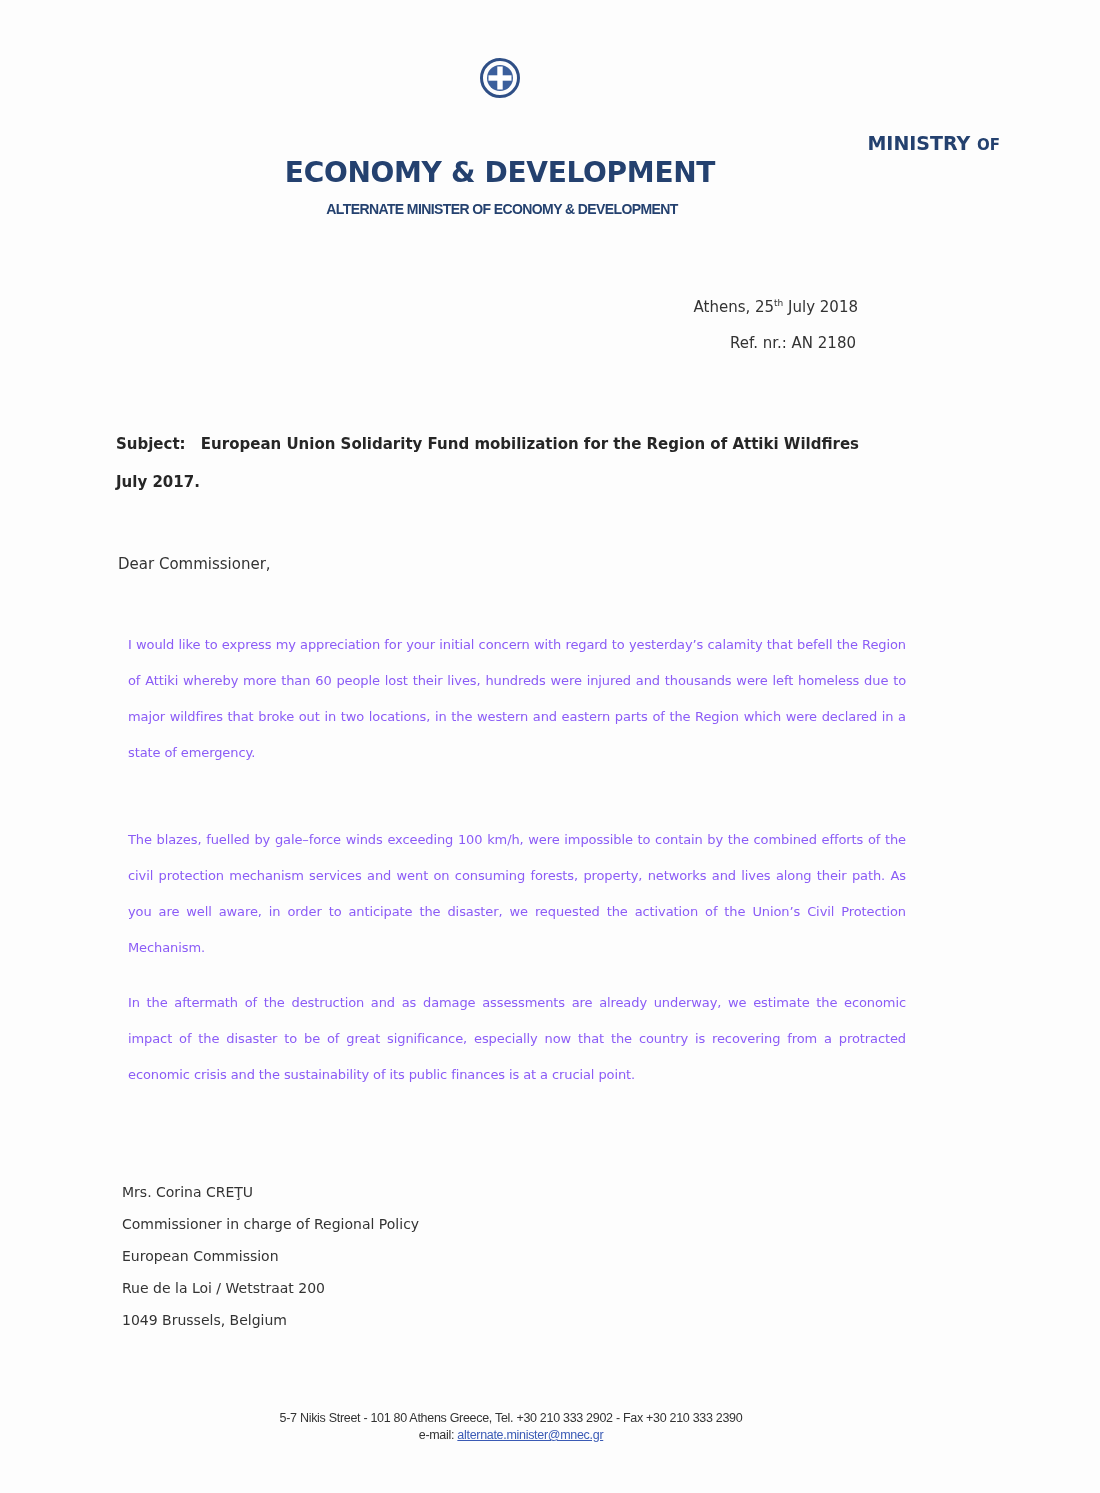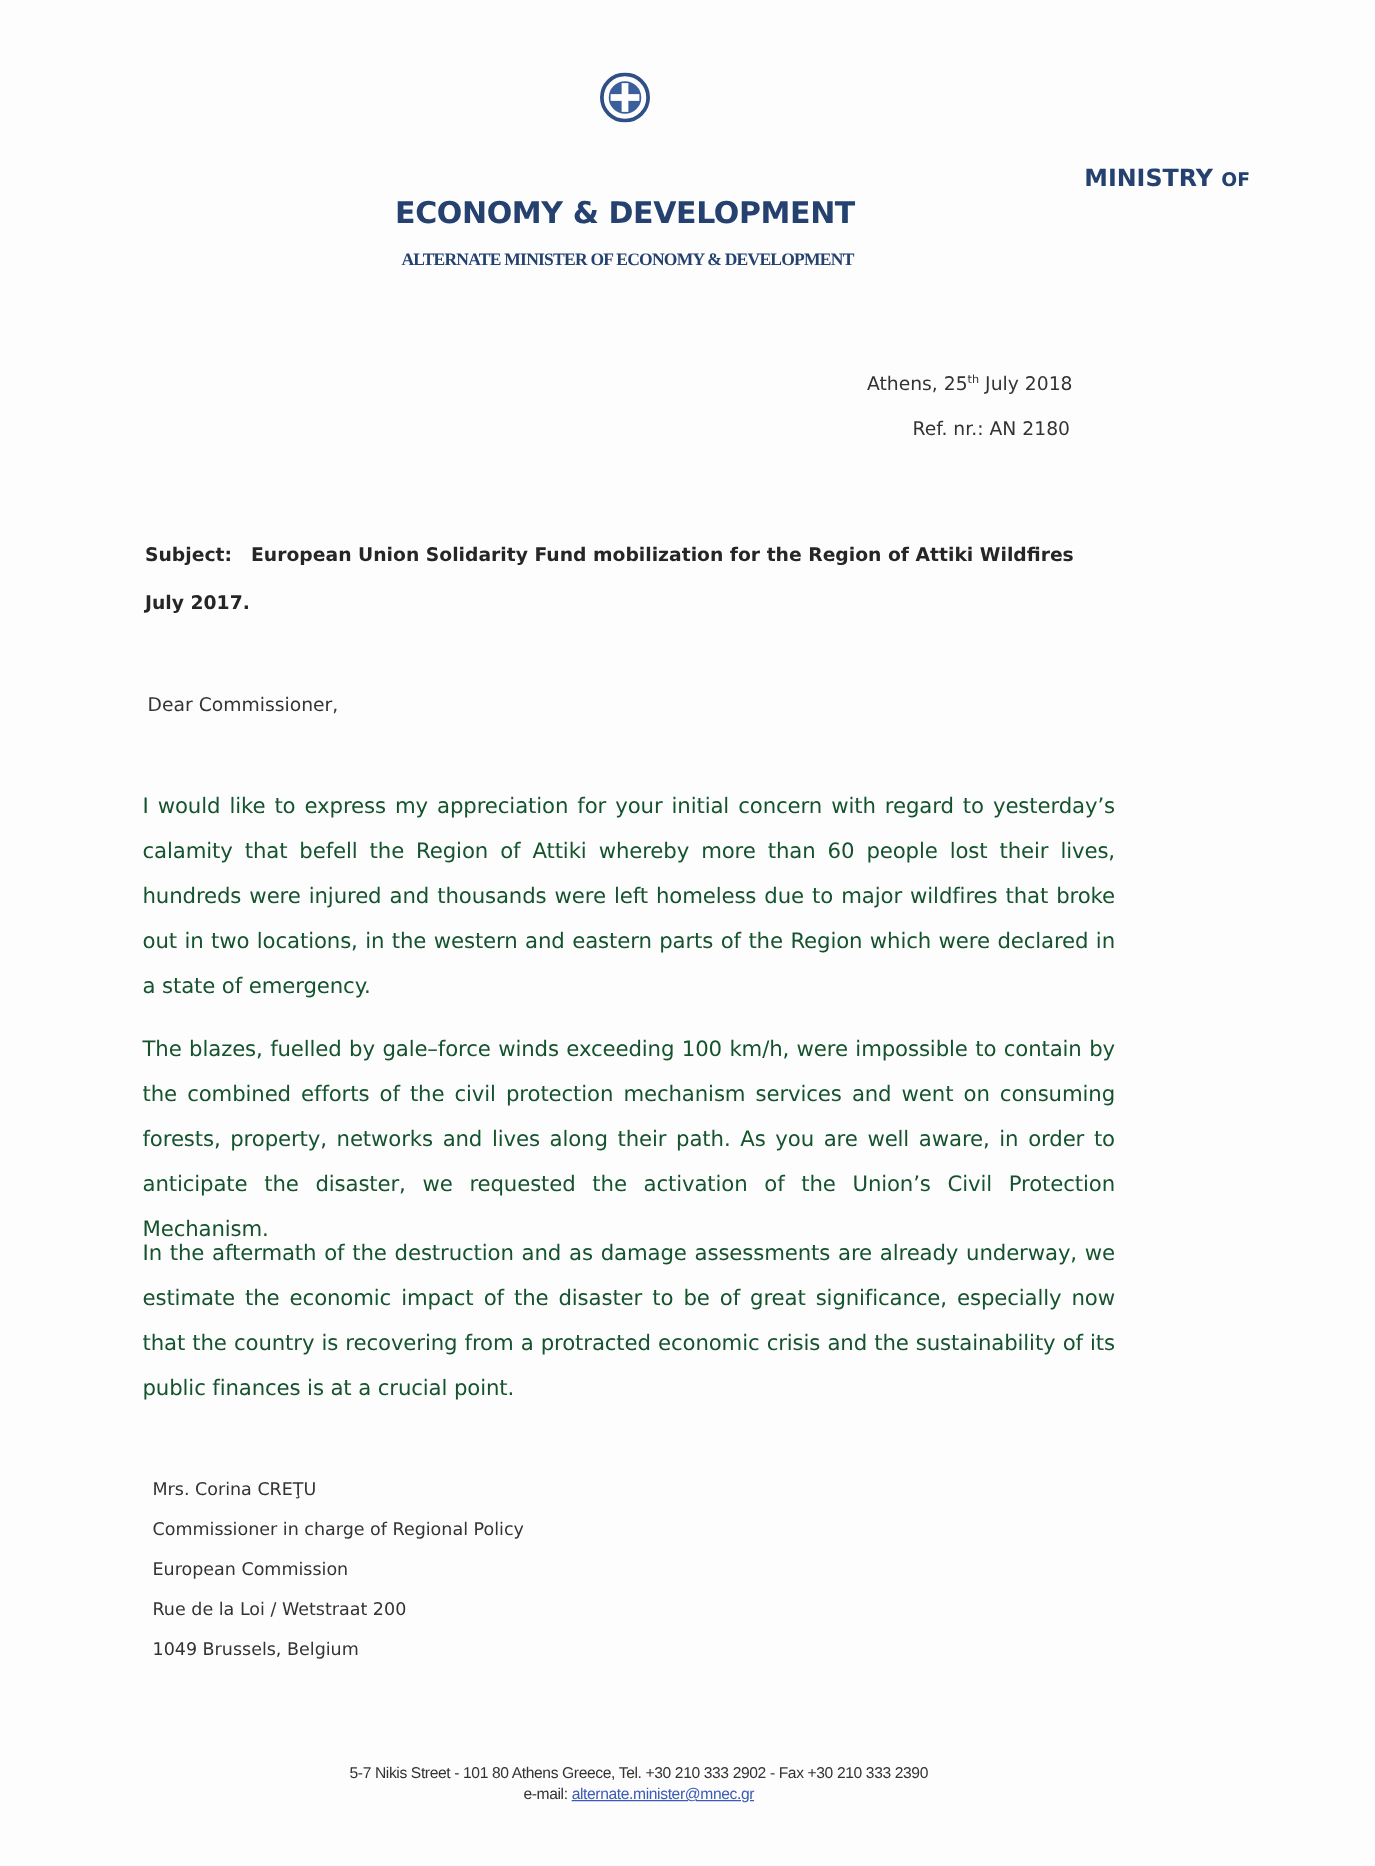--- a/index.html
+++ b/index.html
@@ -20,26 +20,26 @@
       font-family: "Liberation Sans", sans-serif; font-size: 18px; color: #3e5a86;
       letter-spacing: -0.5px; padding-left: 2px;
     }
     .lh-ministry {
       position: absolute; left: 0; width: 1000px; top: 132px; text-align: right;
       font-family: "DejaVu Sans", sans-serif; font-weight: bold; font-size: 19px; color: #24416f;
     }
     .lh-ministry .of { font-size: 15px; }
     .lh-economy {
       position: absolute; left: 0; width: 1000px; top: 156px; text-align: center;
-      font-family: "DejaVu Sans", sans-serif; font-weight: bold; font-size: 24px; color: #24416f;
+      font-family: "DejaVu Sans", sans-serif; font-weight: bold; font-size: 28px; color: #24416f;
       letter-spacing: -0.3px;
     }
     .lh-alternate {
       position: absolute; left: 0; width: 1004px; top: 201px; text-align: center;
-      font-family: Liberation Serif, serif; font-weight: bold; font-size: 14px; color: #24416f;
+      font-family: Liberation Sans, sans-serif; font-weight: bold; font-size: 14px; color: #24416f;
       letter-spacing: -0.6px;
     }
 
     
     .dateline {
       position: absolute; right: 242px; top: 298px; font-size: 15px; color: #333;
       text-align: right;
     }
     .dateline sup { font-size: 9px; }
     .refline {
@@ -52,22 +52,22 @@
       position: absolute; left: 116px; top: 425px; width: 760px;
       font-size: 15px; font-weight: bold; line-height: 38px; color: #262626;
     }
     .subject .label { margin-right: 10px; }
 
     .salutation {
       position: absolute; left: 118px; top: 555px; font-size: 15px; color: #333;
     }
 
     .body-par {
-      position: absolute; left: 114px; width: 778px;
-      font-size: 17px; line-height: 36px; text-align: justify; color: #14532d;
+      position: absolute; left: 128px; width: 778px;
+      font-size: 13px; line-height: 36px; text-align: justify; color: #8b5cf6;
       letter-spacing: -0.1px;
     }
     .p1 { top: 627px; }
     .p2 { top: 822px; }
     .p3 { top: 985px; }
 
     
     .recipient {
       position: absolute; left: 122px; top: 1176px; font-size: 14px; line-height: 32px; color: #333;
     }

